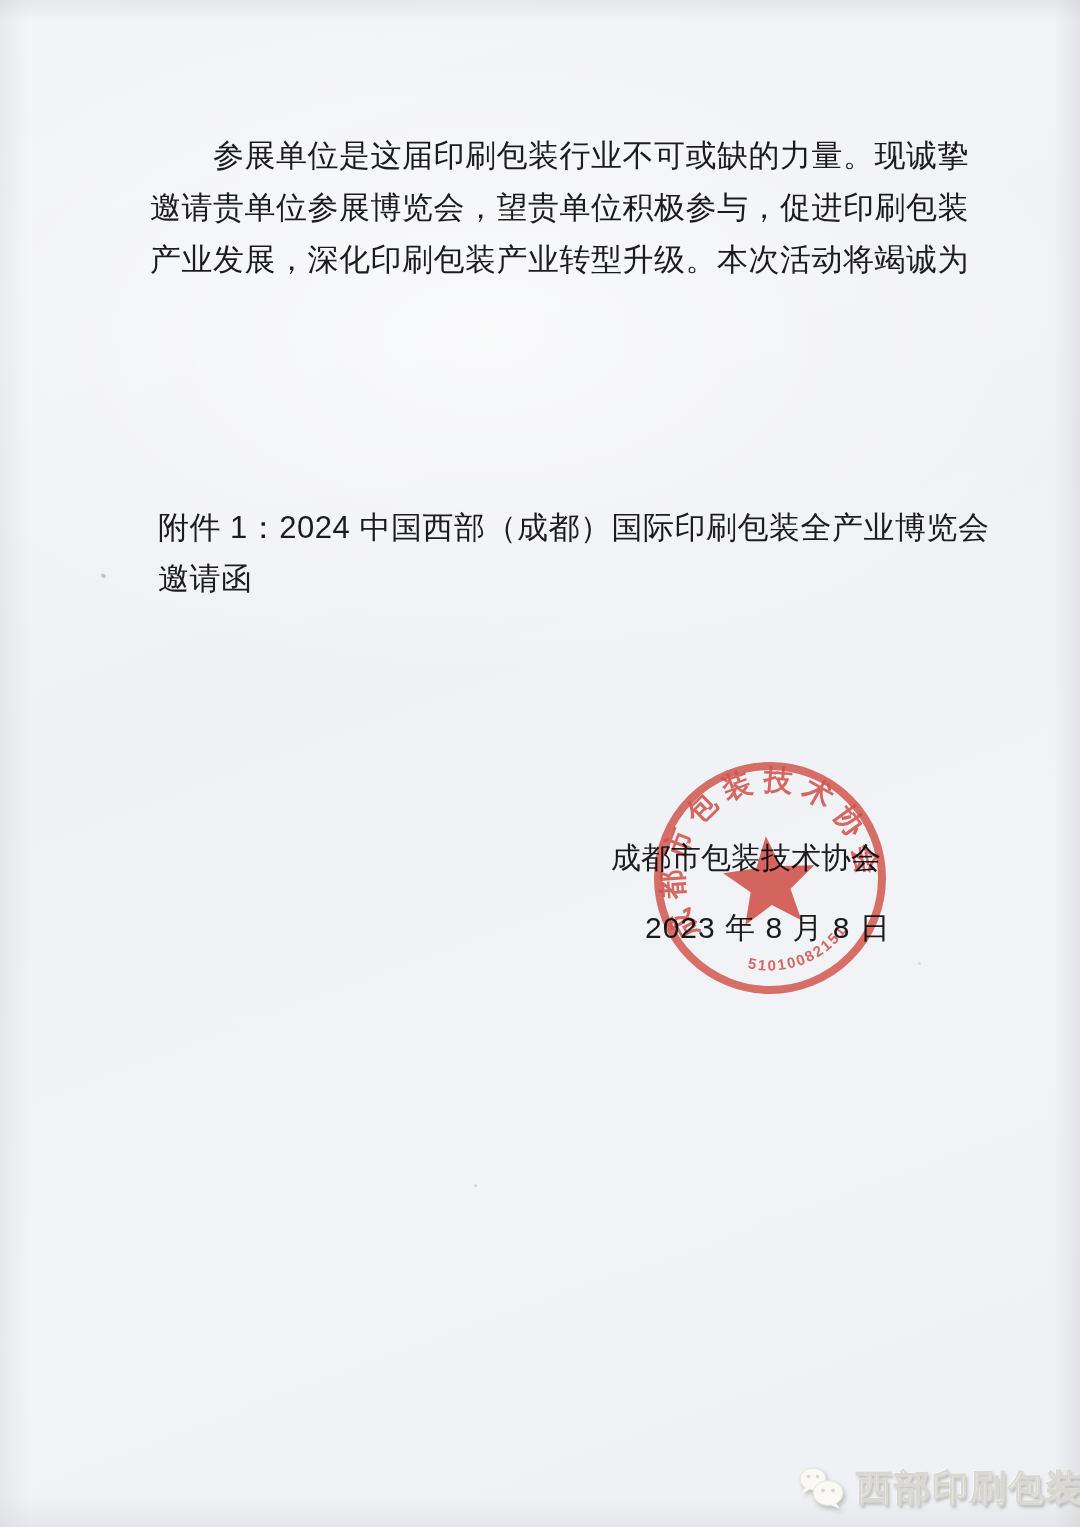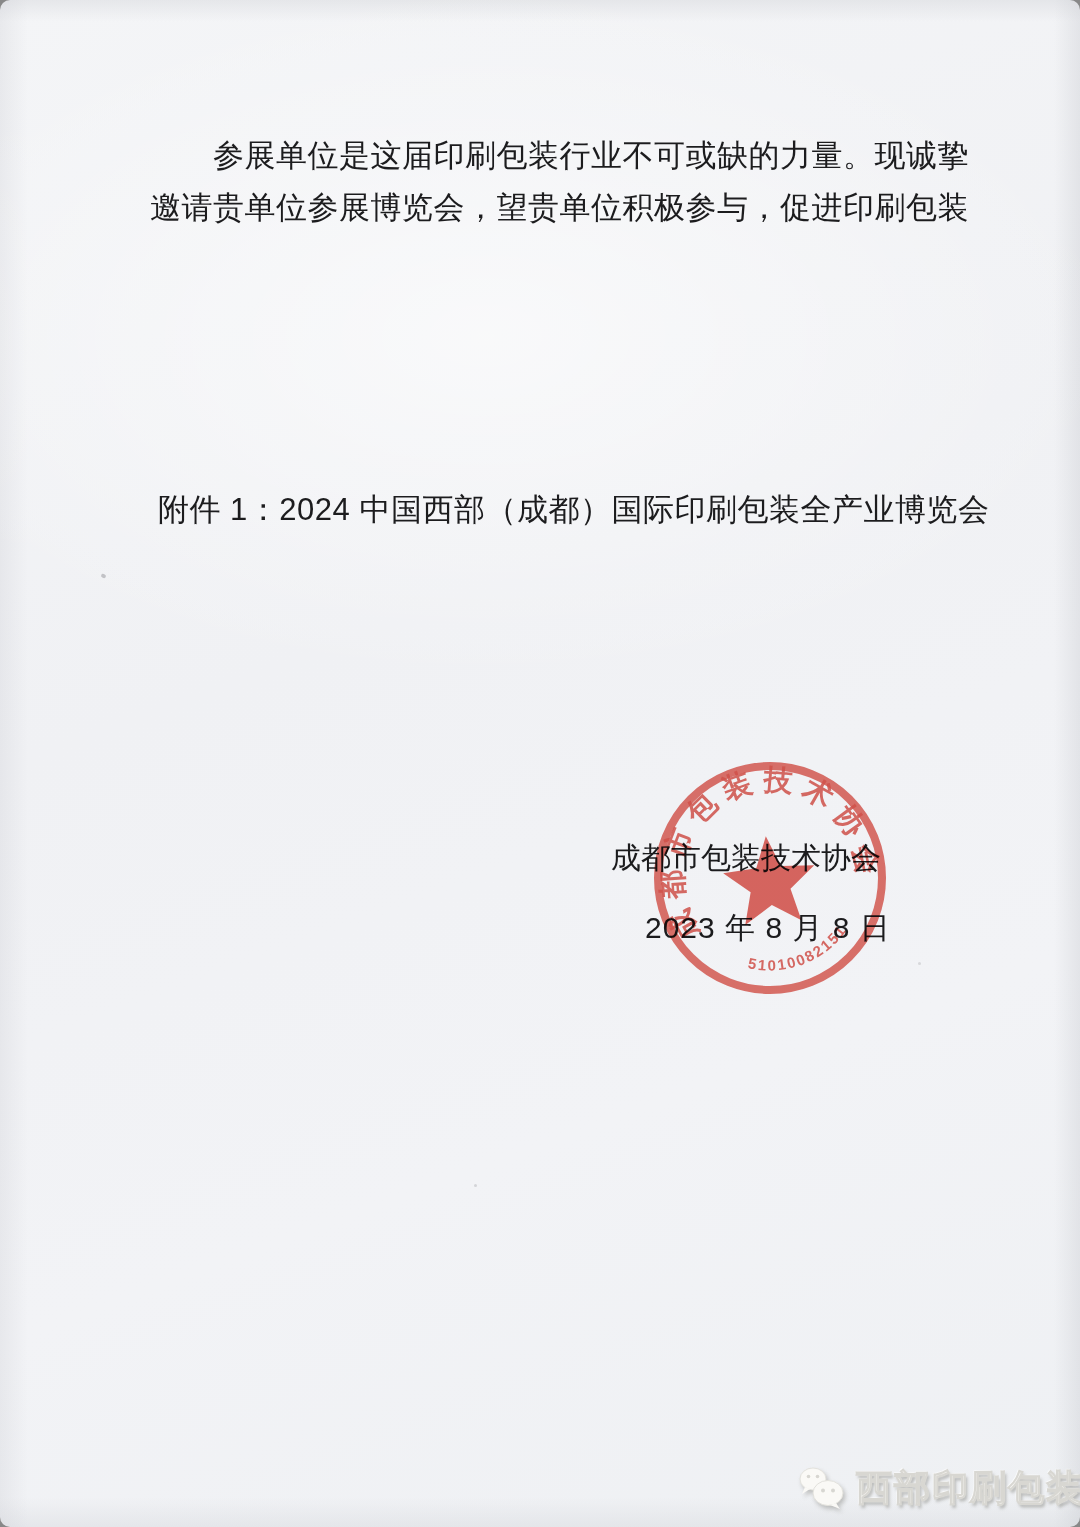--- a/index.html
+++ b/index.html
@@ -10,33 +10,32 @@
     background:
       radial-gradient(ellipse 900px 500px at 45% 22%, rgba(255,255,255,0.55), rgba(255,255,255,0) 70%),
       linear-gradient(to right, rgba(205,206,212,0.30) 0px, rgba(205,206,212,0) 28px),
       linear-gradient(to left, rgba(198,200,206,0.35) 0px, rgba(198,200,206,0) 26px),
       linear-gradient(to bottom, rgba(203,205,210,0.35) 0px, rgba(203,205,210,0) 22px),
       linear-gradient(to top, rgba(203,205,210,0.30) 0px, rgba(203,205,210,0) 30px),
       linear-gradient(160deg,#f4f5f7 0%, #f0f1f4 40%, #f2f3f6 70%, #eef0f3 100%);
     overflow:hidden;
     font-family:"Liberation Sans","DejaVu Sans",sans-serif;
     color:#1d1d1f;
-    border-radius:10px;
   }
   .body-par{
     position:absolute;left:150px;top:130px;width:790px;
   }
   .body-line{
     font-size:31px;line-height:52px;height:52px;
     letter-spacing:0.5px;white-space:nowrap;
     color:#1c1c1e;
   }
   .body-line.indent{padding-left:63px;}
   .attach{
-    position:absolute;left:158px;top:484px;width:790px;
+    position:absolute;left:158px;top:502px;width:790px;
   }
   .attach-line{
     font-size:31px;line-height:51px;height:51px;
     letter-spacing:0.5px;white-space:nowrap;
     color:#1c1c1e;
   }
   .sig-org{
     position:absolute;left:611px;top:840px;
     font-size:30px;line-height:36px;letter-spacing:0px;
     white-space:nowrap;color:#1b1b1d;
@@ -75,24 +74,26 @@
   .speck.s3{left:918px;top:962px;width:3px;height:3px;opacity:0.3;}
 </style>
 </head>
 <body>
 
 <div id="page">
 
   <div class="body-par">
     <div class="body-line indent">参展单位是这届印刷包装行业不可或缺的力量。现诚挚</div>
     <div class="body-line">邀请贵单位参展博览会，望贵单位积极参与，促进印刷包装</div>
+    <div class="body-line">产业发展，深化印刷包装产业转型升级。本次活动将竭诚为</div>
   </div>
 
   <div class="attach">
     <div class="attach-line">附件 1：2024 中国西部（成都）国际印刷包装全产业博览会</div>
+    <div class="attach-line">邀请函</div>
   </div>
 
   <div class="sig-org">成都市包装技术协会</div>
   <div class="sig-date">2023 年 8 月 8 日</div>
 
   <svg id="stamp" viewBox="0 0 244 244" xmlns="http://www.w3.org/2000/svg">
     <defs>
       <path id="arcPathTop" d="M 39.3 152.1 A 88 88 0 1 1 204.7 152.1" fill="none"></path>
       <path id="arcPathBottom" d="M 66.0 196.0 A 94 94 0 0 0 178.0 196.0" fill="none"></path>
     </defs>

